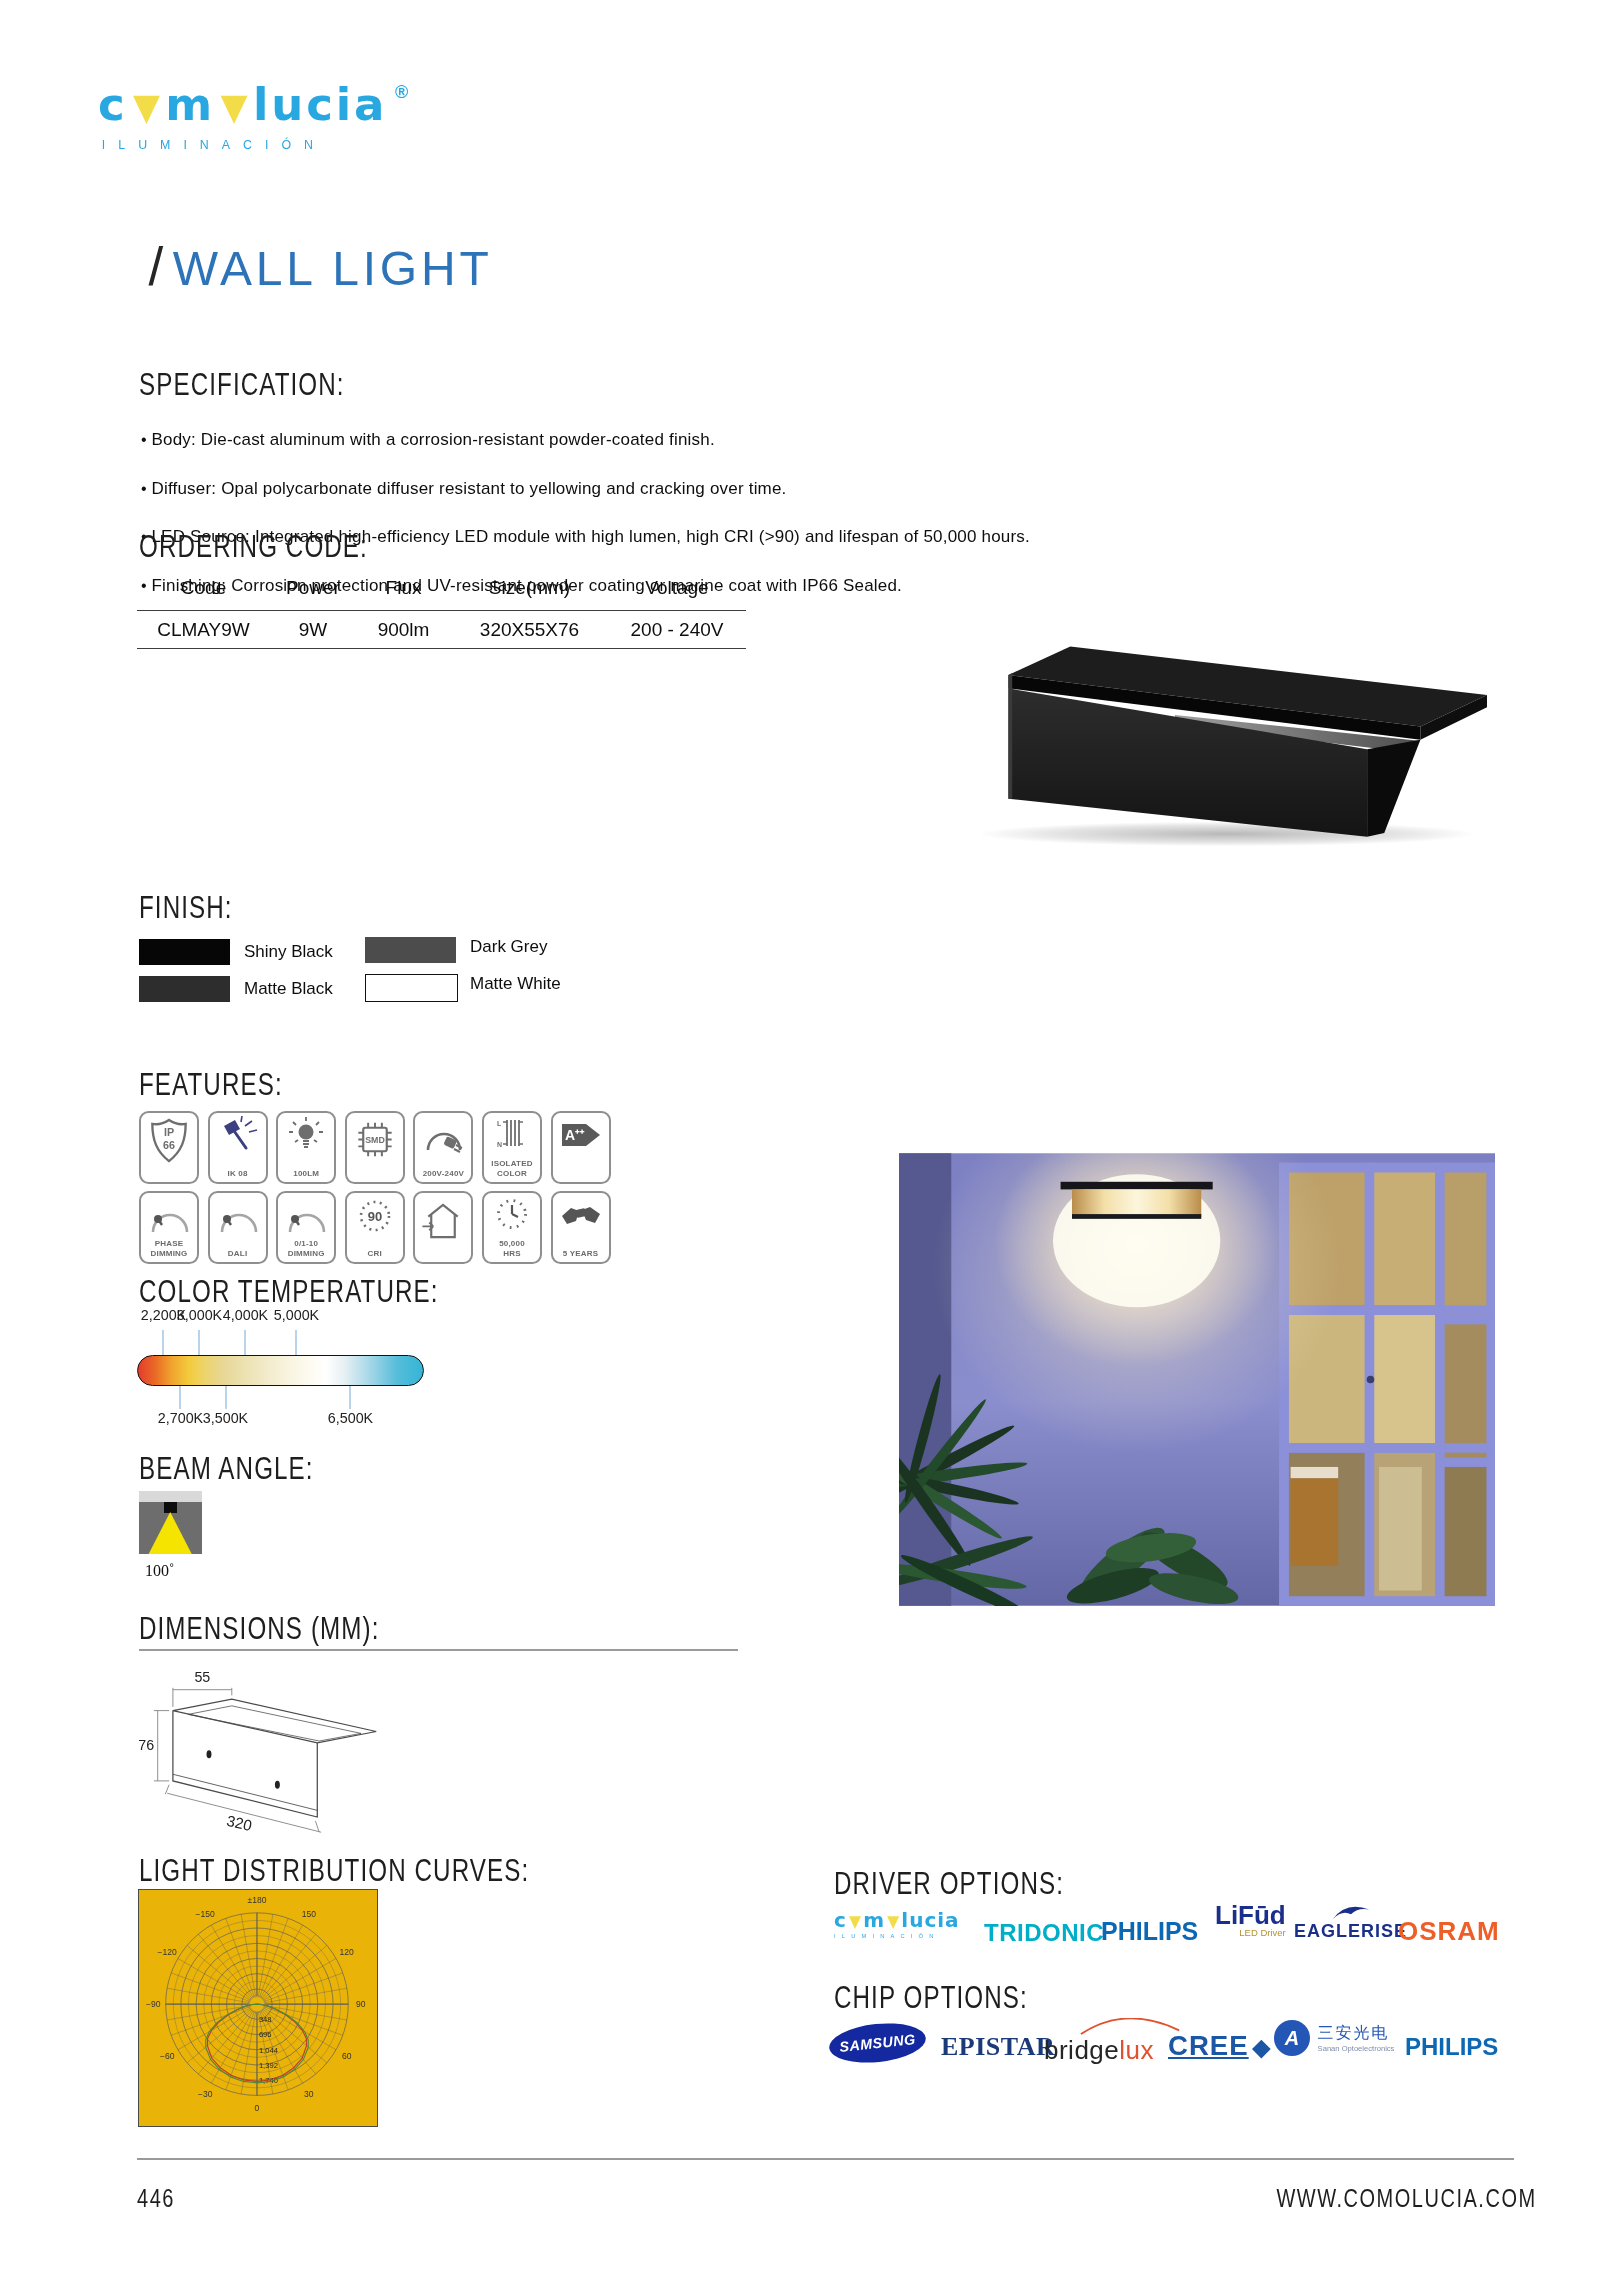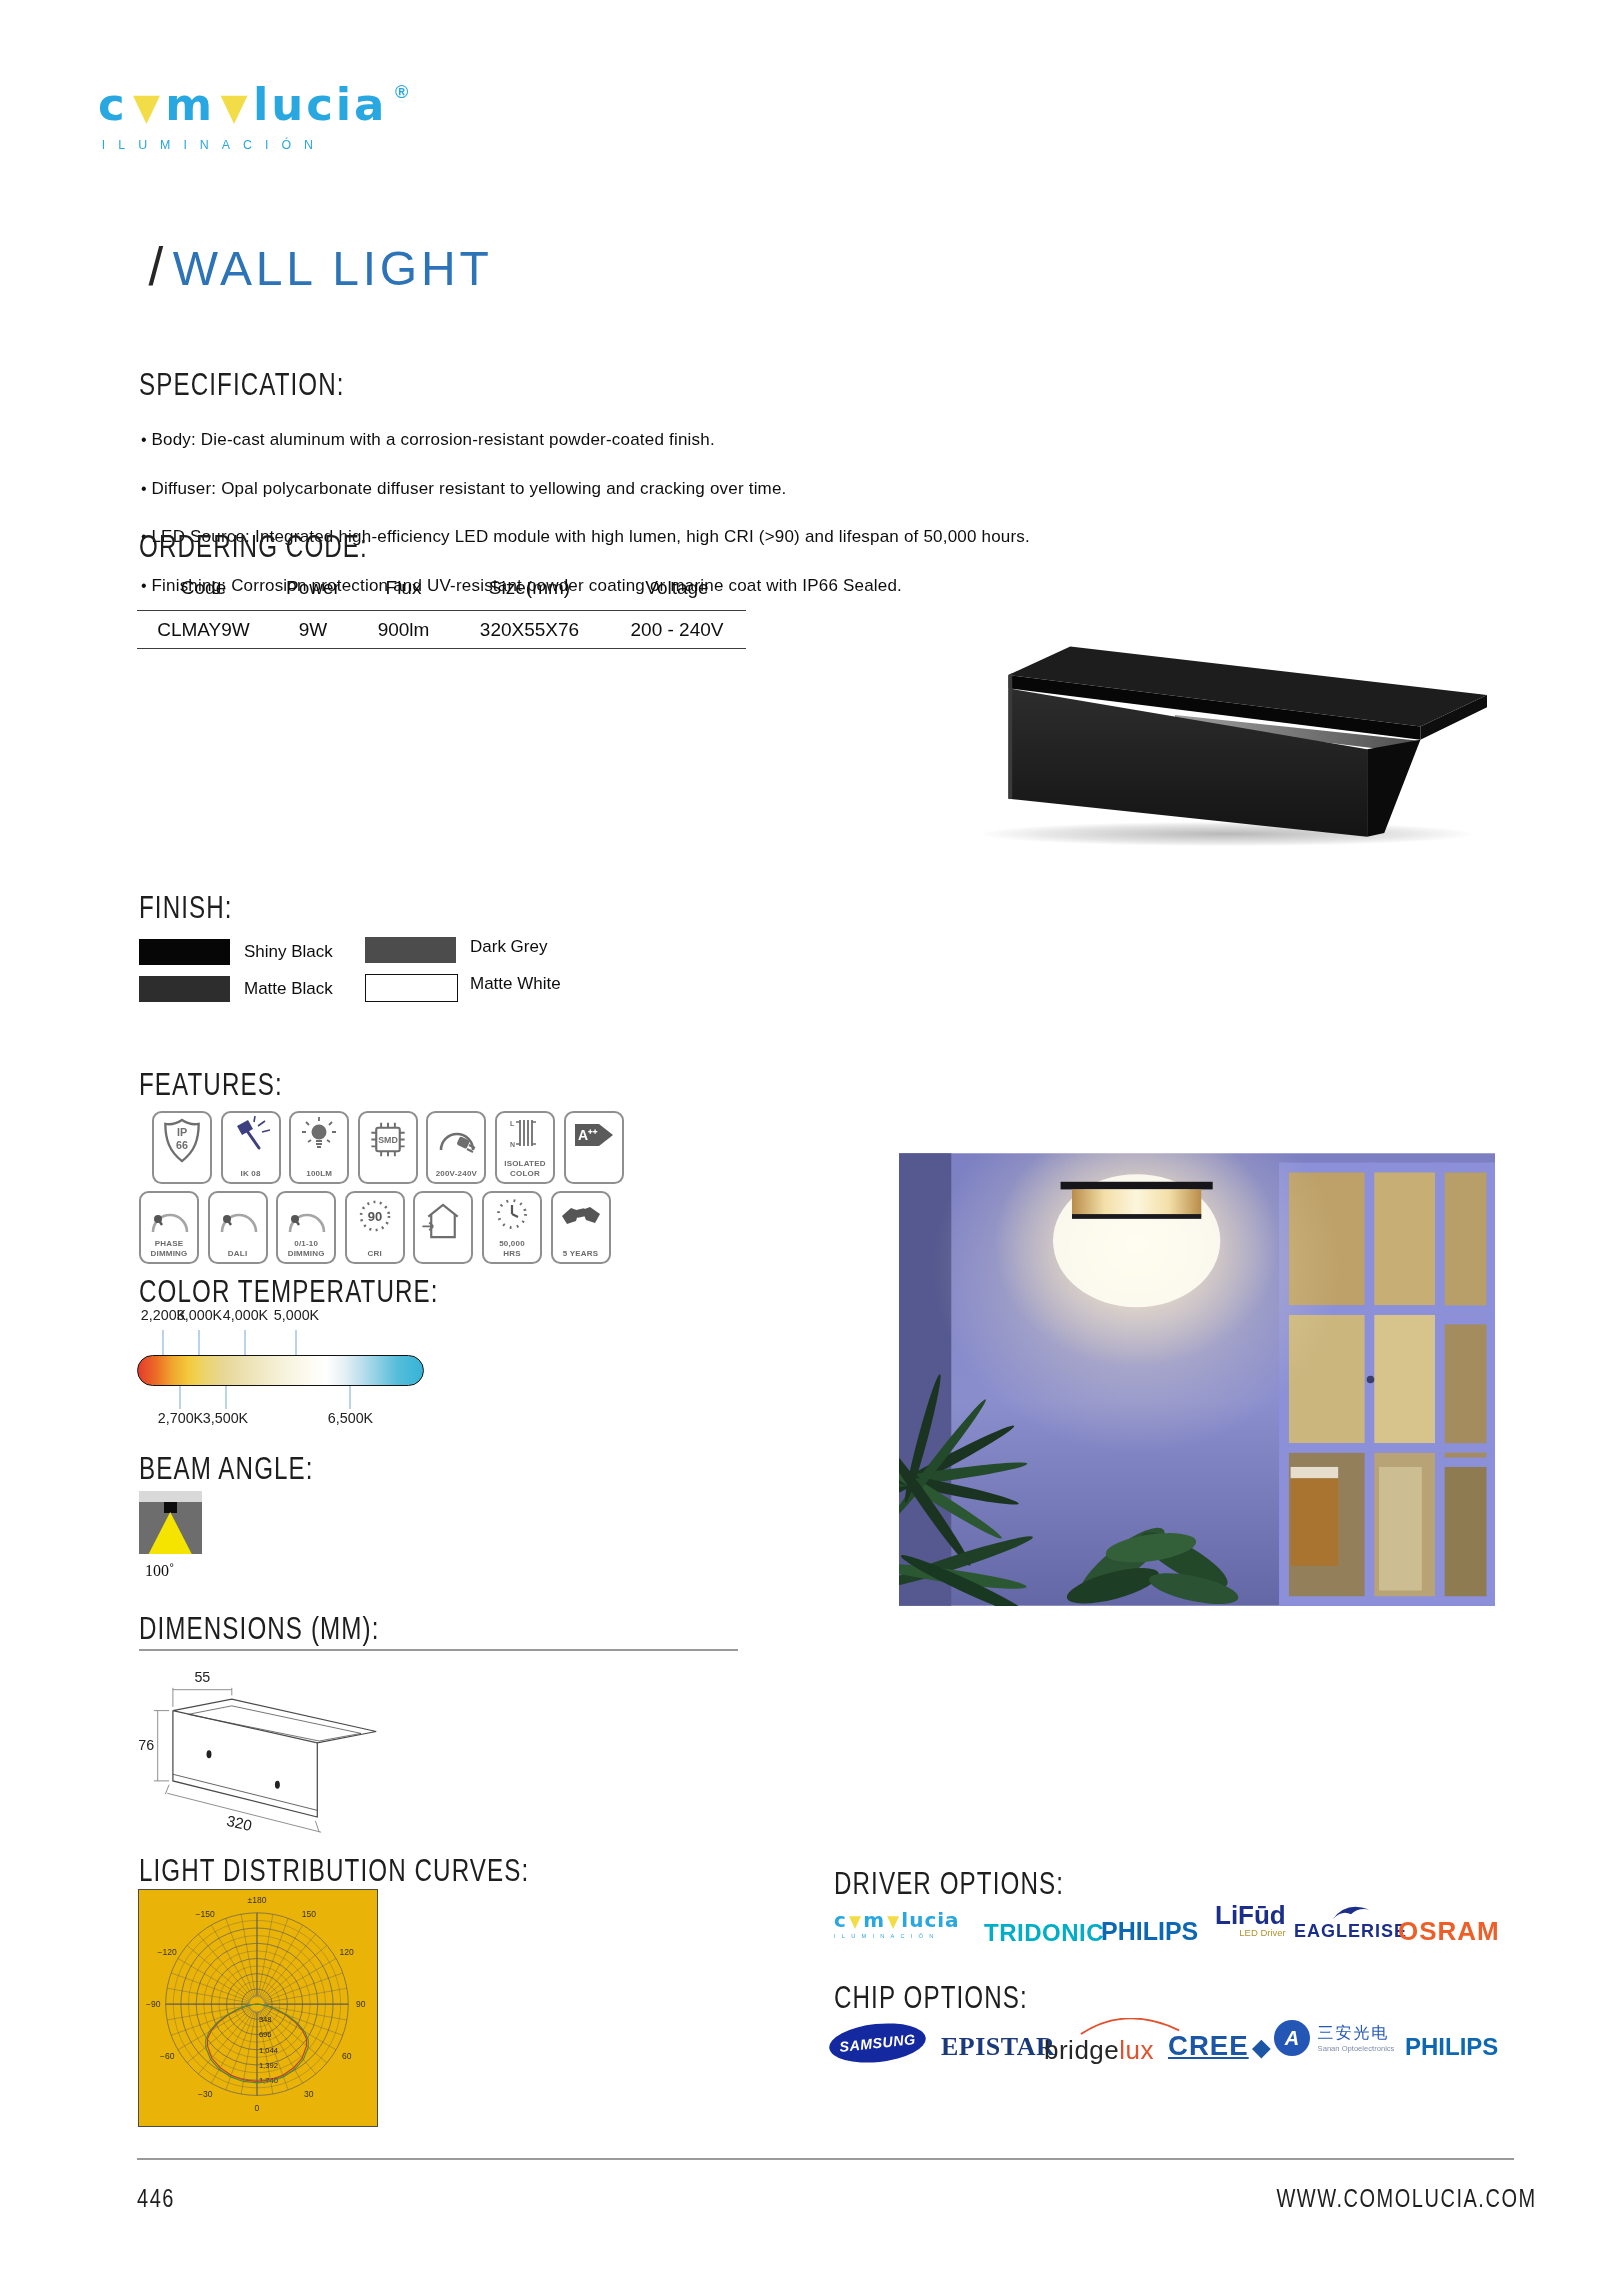--- a/index.html
+++ b/index.html
@@ -174,21 +174,21 @@
     <span class="fin-label abs" style="left:105px;top:4.8px;">Shiny Black</span>
     <span class="sw abs" style="left: 0px; top: 39px; background: rgb(45, 45, 45);"></span>
     <span class="fin-label abs" style="left:105px;top:42px;">Matte Black</span>
     <span class="sw abs" style="left: 226px; top: 0px; background: rgb(76, 76, 76);"></span>
     <span class="fin-label abs" style="left:331px;top:0;">Dark Grey</span>
     <span class="sw abs" style="left: 226px; top: 37px; background: rgb(255, 255, 255); border: 1.9px solid rgb(17, 17, 17);"></span>
     <span class="fin-label abs" style="left:331px;top:37px;">Matte White</span>
   </div>
 
   <div class="abs sec-h" style="left:139px;top:1067px;">FEATURES:</div>
-  <div class="abs feat-row" style="left:152px;top:1111px;justify-content:flex-end;">
+  <div class="abs feat-row" style="left:139px;top:1111px;justify-content:flex-end;">
     <div class="tile">
       <svg width="44" height="49" viewBox="0 0 44 50">
         <path d="M22,4 C28,8 34,9 39,8 C39,24 35,36 22,46 C9,36 5,24 5,8 C10,9 16,8 22,4 Z" fill="none" stroke="#6e6e6e" stroke-width="2.4"></path>
         <text x="22" y="20" text-anchor="middle" font-size="11" fill="#6e6e6e" font-weight="bold">IP</text>
         <text x="22" y="34" text-anchor="middle" font-size="11" fill="#6e6e6e" font-weight="bold">66</text>
       </svg>
       <div class="tile-label"></div>
     </div>
     <div class="tile">
       <svg width="44" height="40" viewBox="0 0 44 40">

